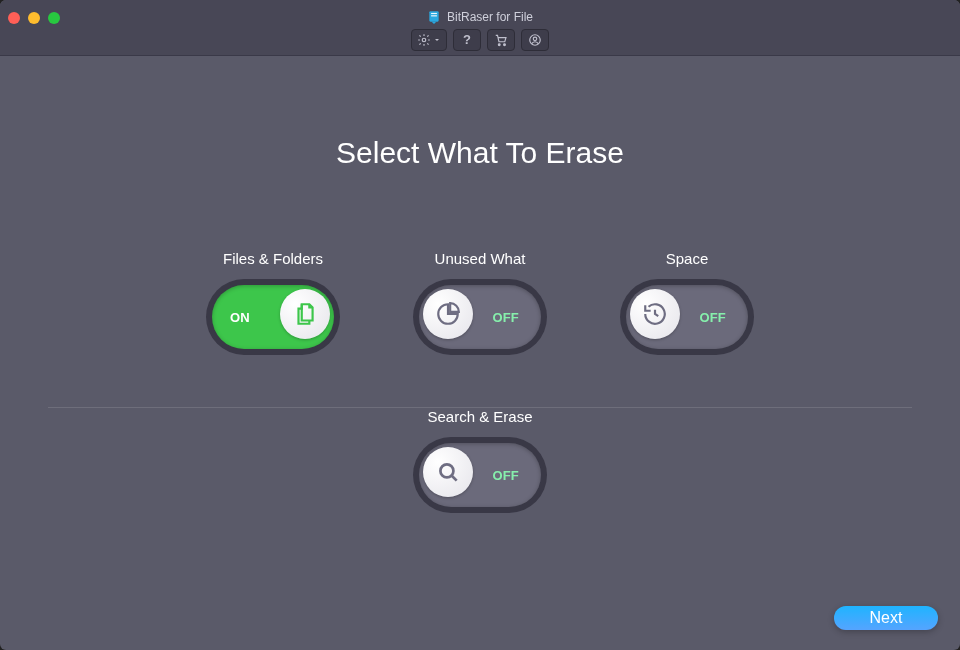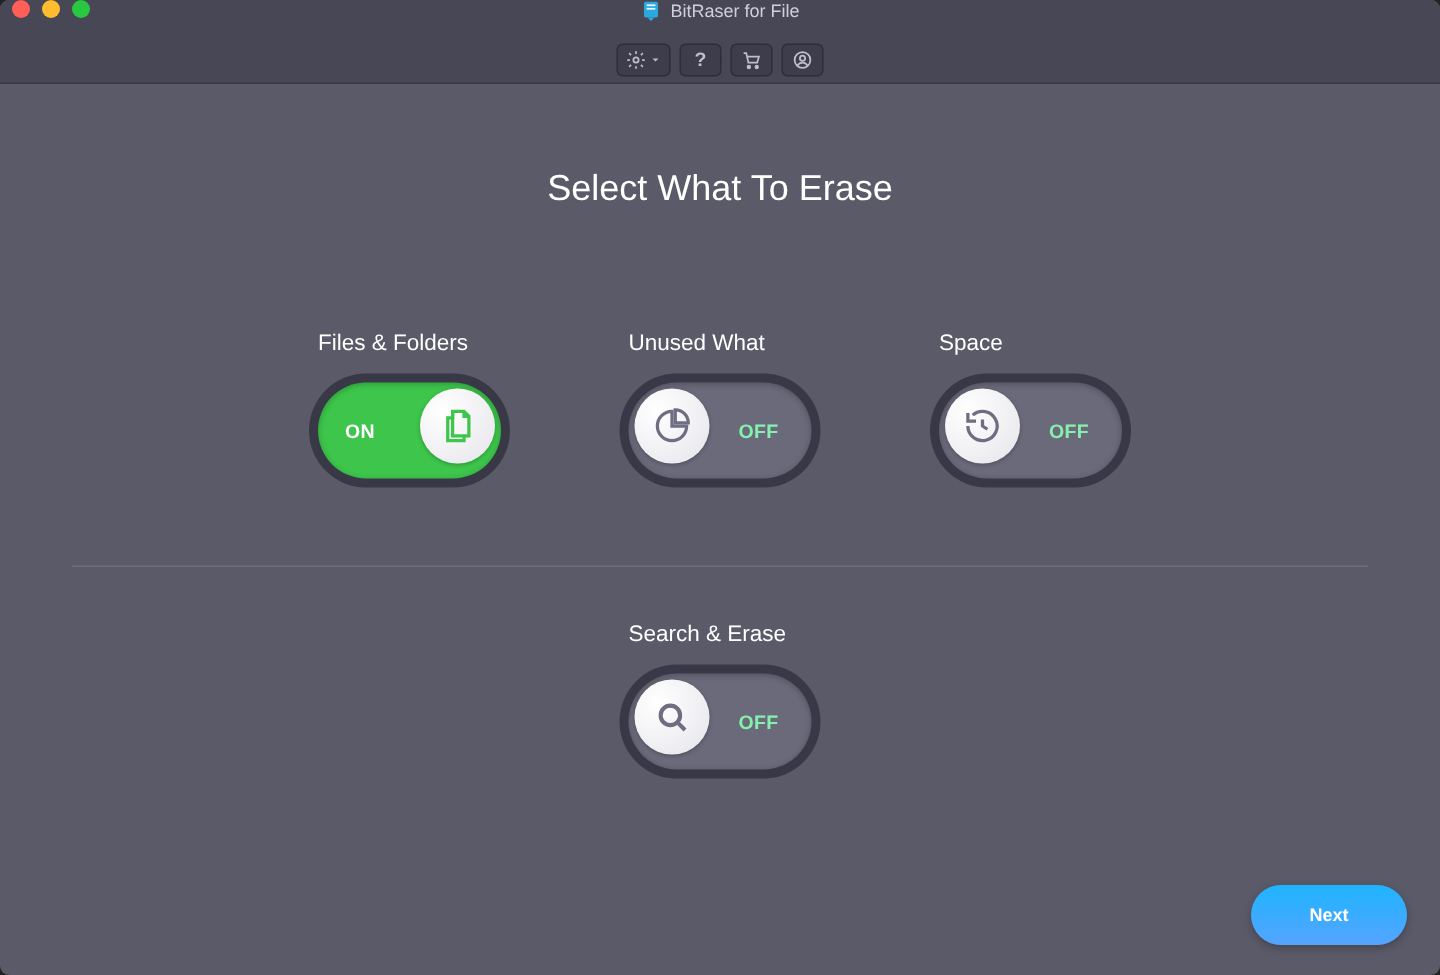--- a/index.html
+++ b/index.html
@@ -12,48 +12,48 @@
     --muted:#bebec9;
     --pill-bg:#6b6a7b;
     --pill-outline:#393846;
     --green:#3dc64b;
     --next1:#1fb4ff;
     --next2:#55a4ff;
   }
   *{box-sizing:border-box;font-family:-apple-system,BlinkMacSystemFont,"Segoe UI",Arial,sans-serif}
   body{margin:0;background:#222}
   .window{width:960px;height:650px;background:var(--bg);position:relative;overflow:hidden;border-radius:6px;}
-  .titlebar{height:24px;background:var(--titlebar);display:flex;align-items:flex-start;padding:0 8px;position:relative}
+  .titlebar{height:24px;background:var(--titlebar);display:flex;align-items:flex-end;padding:0 8px;position:relative}
   .traffic{display:flex;gap:8px}
   .dot{width:12px;height:12px;border-radius:50%}
   .dot.r{background:#ff5f57}
   .dot.y{background:#febc2e}
   .dot.g{background:#28c840}
   .title-center{position:absolute;left:0;right:0;display:flex;justify-content:center;align-items:center;gap:6px;pointer-events:none}
   .app-title{color:#cfd0db;font-size:12px}
   .toolbar{height:32px;background:var(--titlebar);display:flex;justify-content:center;align-items:center;gap:6px;border-bottom:1px solid #3a3948}
   .tbtn{height:22px;border-radius:4px;background:var(--toolbar-btn-bg);border:1px solid var(--toolbar-btn-border);display:flex;align-items:center;justify-content:center;cursor:pointer}
   .tbtn.w-wide{width:36px}
   .tbtn.w-norm{width:28px}
   .content{position:absolute;top:56px;left:0;right:0;bottom:0;}
-  .headline{color:var(--text);font-size:24px;font-weight:500;text-align:center;margin-top:56px}
+  .headline{color:var(--text);font-size:30px;font-weight:500;text-align:center;margin-top:80px}
   .row{display:flex;justify-content:center;gap:85px;margin-top:80px}
-  .option{display:flex;flex-direction:column;gap:18px}
+  .option{display:flex;flex-direction:column;align-items:center;gap:18px}
   .opt-label{color:var(--text);font-size:15px;font-weight:500}
   .pill{width:122px;height:64px;border-radius:32px;background:var(--pill-bg);position:relative;box-shadow:0 0 0 6px var(--pill-outline), inset 0 1px 4px rgba(0,0,0,.25);cursor:pointer;display:flex;align-items:center}
   .pill.on{background:var(--green)}
   .knob{width:50px;height:50px;border-radius:50%;background:radial-gradient(circle at 30% 30%, #ffffff, #e5e4ea);position:absolute;top:4px;display:flex;align-items:center;justify-content:center;box-shadow:0 1px 3px rgba(0,0,0,.25)}
   .pill .knob{left:4px}
   .pill.on .knob{left:auto;right:4px}
   .state{position:absolute;color:#86efac;font-size:13px;font-weight:600;letter-spacing:.2px}
   .pill .state{right:22px}
   .pill.on .state{left:18px;right:auto;color:#fff}
   .divider{height:1px;background:rgba(255,255,255,0.12);margin:58px 48px 0 48px}
-  .row2{display:flex;justify-content:center;margin-top:36px}
-  .next-btn{position:absolute;right:22px;bottom:20px;width:104px;height:40px;border-radius:22px;background:linear-gradient(180deg,var(--next1),var(--next2));color:#fff;font-size:12px;font-weight:700;display:flex;align-items:center;justify-content:center;cursor:pointer;box-shadow:0 2px 6px rgba(0,0,0,.25)}
+  .row2{display:flex;justify-content:center;}
+  .next-btn{position:absolute;right:22px;bottom:20px;width:104px;height:24px;border-radius:22px;background:linear-gradient(180deg,var(--next1),var(--next2));color:#fff;font-size:16px;font-weight:400;display:flex;align-items:center;justify-content:center;cursor:pointer;box-shadow:0 2px 6px rgba(0,0,0,.25)}
   svg{display:block}
 </style>
 </head>
 <body>
 <div class="window">
 
   <div class="titlebar">
     <div class="traffic">
       <div class="dot r"></div>
       <div class="dot y"></div>

